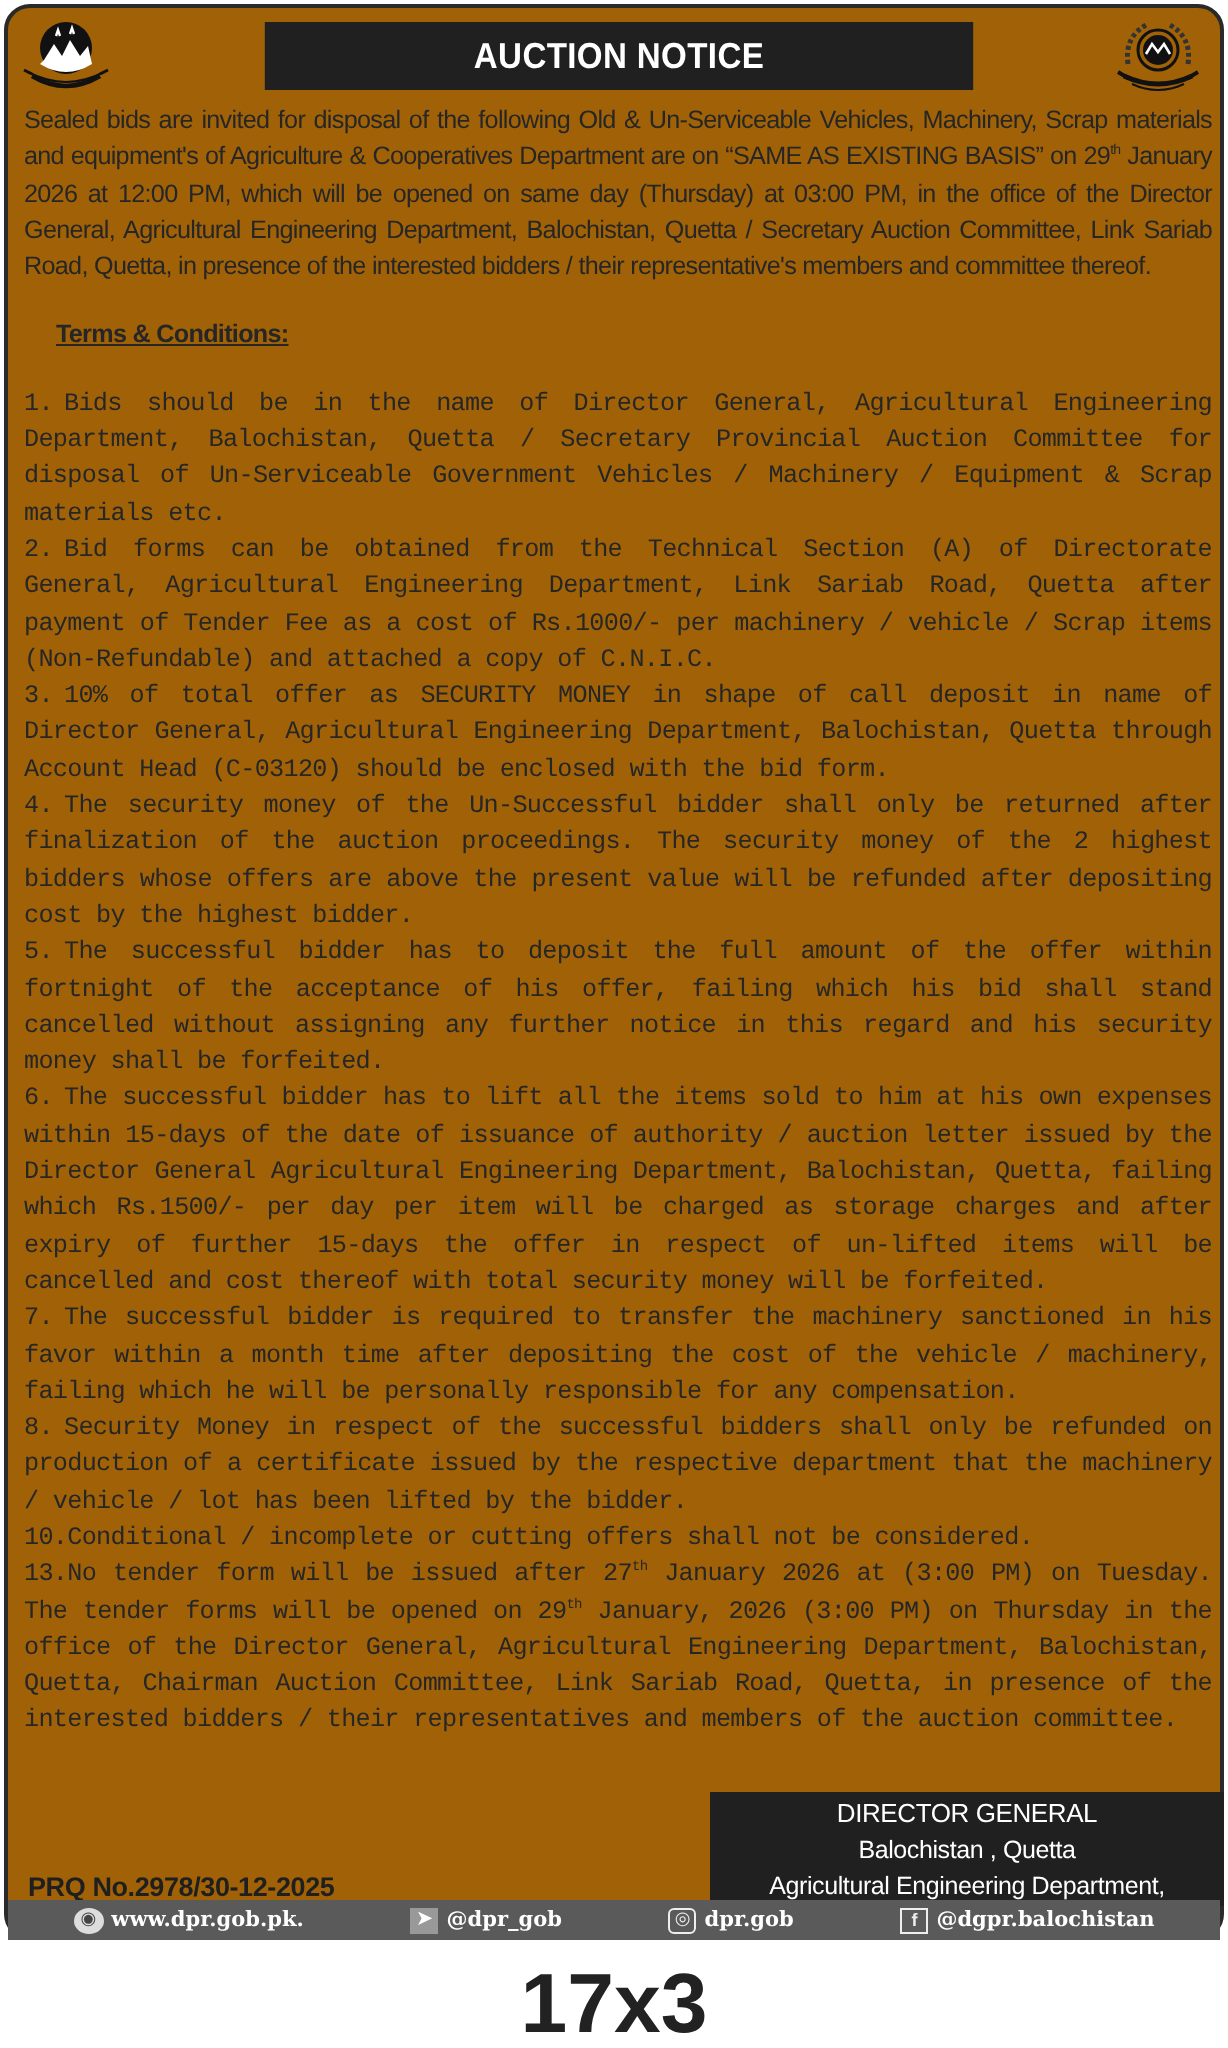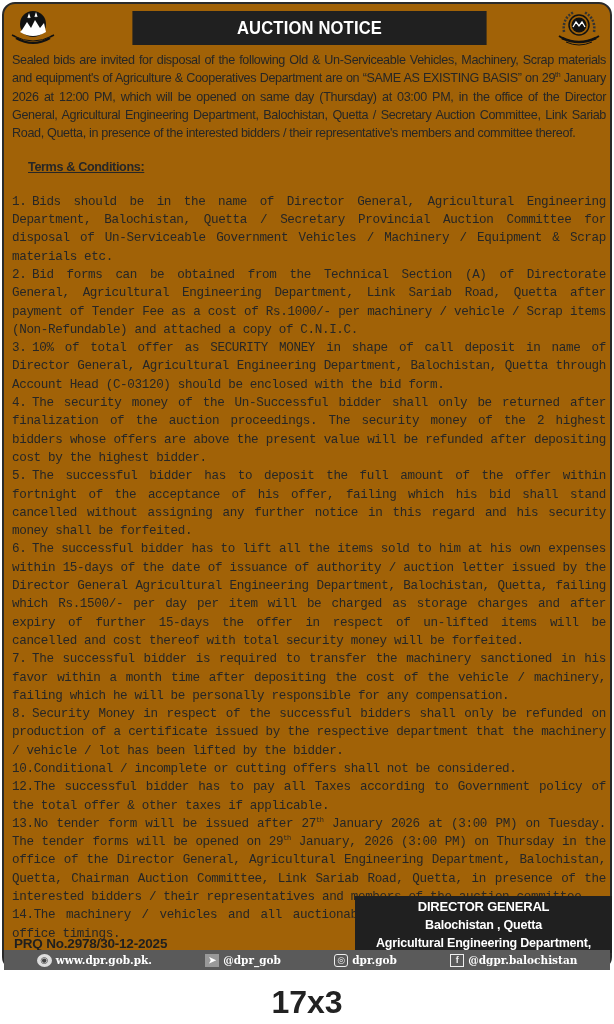--- a/index.html
+++ b/index.html
@@ -29,21 +29,21 @@
   }
   .intro { margin-bottom: 0; }
   .intro sup, .term sup { font-size: 7px; vertical-align: super; line-height: 0; }
   .terms-heading { font-weight: bold; text-decoration: underline; margin: 16px; }
   .term { display: block; font-family: Liberation Mono, monospace; }
   .term .num { display: inline-block; min-width: 20px; }
 
   .signature-box {
     position: absolute; left: 351px; top: 892px; width: 257px; height: 57px;
     background: #202020; color: #fff; text-align: center;
-    font-weight: bold; font-size: 12.5px; line-height: 18px; padding-top: 2px;
+    font-weight: normal; font-size: 12.5px; line-height: 18px; padding-top: 2px;
     letter-spacing: -0.2px;
   }
   .signature-box .sig-title { font-size: 13px; }
 
   .prq {
     position: absolute; left: 10px; top: 932px; font-weight: bold;
     font-size: 13.5px; color: #1f1f1f; letter-spacing: -0.2px;
   }
 
   .footer-bar {
@@ -55,21 +55,21 @@
   }
   .footer-item { display: flex; align-items: center; gap: 4px; white-space: nowrap; }
   .f-icon { display: inline-flex; width: 14px; height: 13px; align-items: center; justify-content: center; font-size: 9px; line-height: 1; }
   .f-icon.globe { border-radius: 50%; background: #ddd; color: #444; width: 15px; height: 13px; }
   .f-icon.tw { background: #999; color: #fff; }
   .f-icon.ig { border: 1.5px solid #eee; border-radius: 3px; color: #eee; }
   .f-icon.fb { border: 1.5px solid #eee; color: #eee; font-family: "Liberation Sans", sans-serif; font-weight: bold; }
 
   .size-label {
     position: absolute; left: 0; top: 980px; width: 614px; text-align: center;
-    font-weight: bold; font-size: 32px; color: #222; letter-spacing: 0px;
+    font-weight: bold; font-size: 42px; color: #222; letter-spacing: 0px;
     line-height: 44px;
   }
 </style>
 </head>
 <body>
 
 <div class="notice">
 
   <svg class="logo logo-left" viewBox="0 0 46 42">
     <circle cx="23" cy="16" r="13" fill="#111"></circle>
@@ -100,23 +100,21 @@
 
     <span class="term"><span class="num">1.</span><span>Bids should be in the name of Director General, Agricultural Engineering Department, Balochistan, Quetta / Secretary Provincial Auction Committee for disposal of Un-Serviceable Government Vehicles / Machinery / Equipment &amp; Scrap materials etc.</span></span>
     <span class="term"><span class="num">2.</span><span>Bid forms can be obtained from the Technical Section (A) of Directorate General, Agricultural Engineering Department, Link Sariab Road, Quetta after payment of Tender Fee as a cost of Rs.1000/- per machinery / vehicle / Scrap items (Non-Refundable) and attached a copy of C.N.I.C.</span></span>
     <span class="term"><span class="num">3.</span><span>10% of total offer as SECURITY MONEY in shape of call deposit in name of Director General, Agricultural Engineering Department, Balochistan, Quetta through Account Head (C-03120) should be enclosed with the bid form.</span></span>
     <span class="term"><span class="num">4.</span><span>The security money of the Un-Successful bidder shall only be returned after finalization of the auction proceedings. The security money of the 2 highest bidders whose offers are above the present value will be refunded after depositing cost by the highest bidder.</span></span>
     <span class="term"><span class="num">5.</span><span>The successful bidder has to deposit the full amount of the offer within fortnight of the acceptance of his offer, failing which his bid shall stand cancelled without assigning any further notice in this regard and his security money shall be forfeited.</span></span>
     <span class="term"><span class="num">6.</span><span>The successful bidder has to lift all the items sold to him at his own expenses within 15-days of the date of issuance of authority / auction letter issued by the Director General Agricultural Engineering Department, Balochistan, Quetta, failing which Rs.1500/- per day per item will be charged as storage charges and after expiry of further 15-days the offer in respect of un-lifted items will be cancelled and cost thereof with total security money will be forfeited.</span></span>
     <span class="term"><span class="num">7.</span><span>The successful bidder is required to transfer the machinery sanctioned in his favor within a month time after depositing the cost of the vehicle / machinery, failing which he will be personally responsible for any compensation.</span></span>
     <span class="term"><span class="num">8.</span><span>Security Money in respect of the successful bidders shall only be refunded on production of a certificate issued by the respective department that the machinery / vehicle / lot has been lifted by the bidder.</span></span>
     <span class="term"><span class="num">10.</span><span>Conditional / incomplete or cutting offers shall not be considered.</span></span>
-    <span class="term"><span class="num">12.</span><span>The successful bidder has to pay all Taxes according to Government policy of the total offer &amp; other taxes if applicable.</span></span>
     <span class="term"><span class="num">13.</span><span>No tender form will be issued after 27</span><sup>th</sup><span> January 2026 at (3:00 PM) on Tuesday. The tender forms will be opened on 29</span><sup>th</sup><span> January, 2026 (3:00 PM) on Thursday in the office of the Director General, Agricultural Engineering Department, Balochistan, Quetta, Chairman Auction Committee, Link Sariab Road, Quetta, in presence of the interested bidders / their representatives and members of the auction committee.</span></span>
-    <span class="term"><span class="num">14.</span><span>The machinery / vehicles and all auctionable items can be inspected during office timings.</span></span>
   </div>
 
   <div class="signature-box">
     <div class="sig-title">DIRECTOR GENERAL</div>
     <div>Balochistan , Quetta</div>
     <div>Agricultural Engineering Department,</div>
   </div>
 
   <div class="prq">PRQ No.2978/30-12-2025</div>
 

